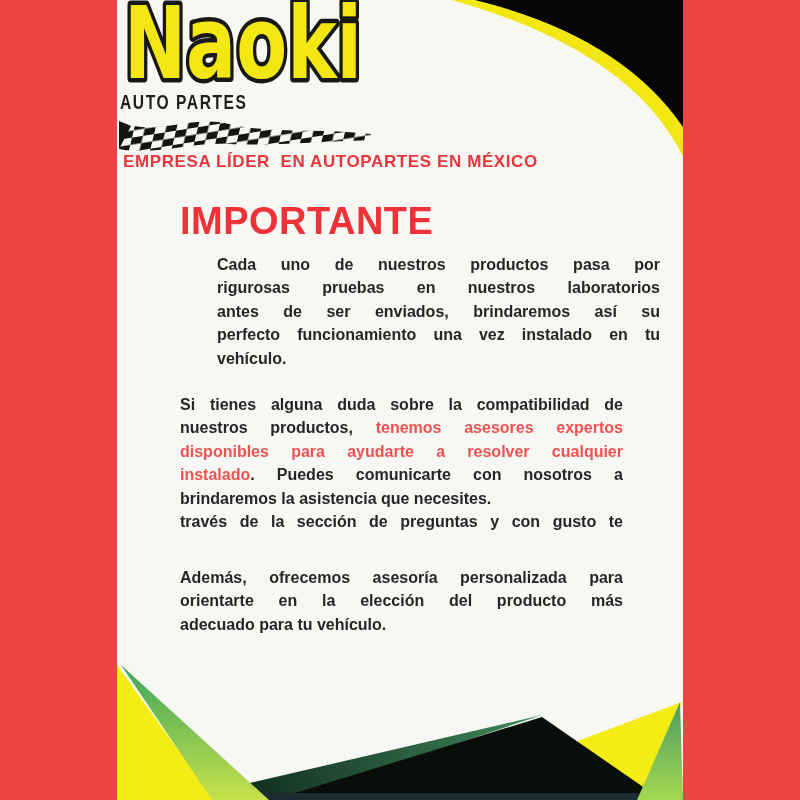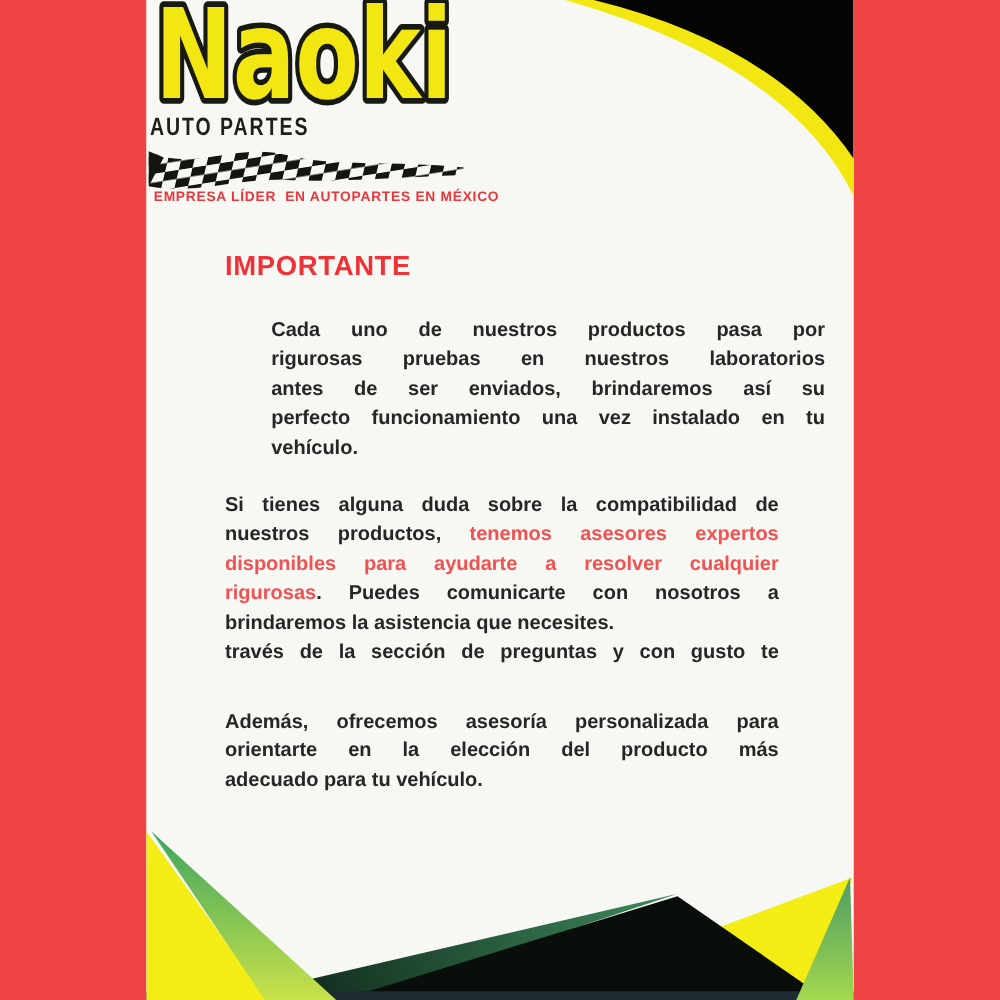--- a/index.html
+++ b/index.html
@@ -11,25 +11,25 @@
 
   
   .swoosh { position:absolute; top:0; right:0; width:566px; height:160px; }
 
   
   .logo-svg { position:absolute; left:0px; top:0px; width:256px; height:94px; }
   .brand-subtitle { position:absolute; left:3px; top:91px; font-size:20px; font-weight:bold;
                     color:#1e1e1c; letter-spacing:2px; transform:scaleX(0.78);
                     transform-origin:left top; white-space:nowrap; }
   .flag { position:absolute; left:0px; top:112px; width:258px; height:44px; }
-  .brand-tagline { position:absolute; left:6px; top:152px; font-size:11px; font-weight:bold;
+  .brand-tagline { position:absolute; left:6px; top:152px; font-size:17px; font-weight:bold;
                    color:var(--tagline-red,#e6383c); letter-spacing:0.6px; white-space:nowrap; }
 
   
-  .title { position:absolute; left:63px; top:202px; font-size:22px; line-height:1;
+  .title { position:absolute; left:63px; top:202px; font-size:38px; line-height:1;
            font-weight:bold; color:var(--red,#ee3338); letter-spacing:0.5px; }
   .para { position:absolute; left:63px; width:443px; font-size:16px; font-weight:bold;
           color:var(--ink,#262626); line-height:23.4px; }
   .para.p1 { top:253px;margin-left:37px; }
   .para.p2 { top:393px; }
   .para.p3 { top:566px; }
   .line { text-align:justify; text-align-last:justify; white-space:normal; }
   .line.last { text-align-last:left; }
   .hl { color:var(--hl,#f05252); }
 
@@ -77,21 +77,21 @@
         <div class="line"><span>Cada uno de nuestros productos pasa por</span></div>
         <div class="line"><span>rigurosas pruebas en nuestros laboratorios</span></div>
         <div class="line"><span>antes de ser enviados, brindaremos así su</span></div>
         <div class="line"><span>perfecto funcionamiento una vez instalado en tu</span></div>
         <div class="line last"><span>vehículo.</span></div>
       </div>
     <div class="para p2">
         <div class="line"><span>Si tienes alguna duda sobre la compatibilidad de</span></div>
         <div class="line"><span>nuestros productos, </span><span class="hl">tenemos asesores expertos</span></div>
         <div class="line"><span class="hl">disponibles para ayudarte a resolver cualquier</span></div>
-        <div class="line"><span class="hl">rigurosas</span><span>. Puedes comunicarte con nosotros a</span></div>
+        <div class="line"><span class="hl">instalado</span><span>. Puedes comunicarte con nosotros a</span></div>
         <div class="line last"><span>brindaremos la asistencia que necesites.</span></div>
         <div class="line"><span>través de la sección de preguntas y con gusto te</span></div>
       </div>
     <div class="para p3">
         <div class="line"><span>Además, ofrecemos asesoría personalizada para</span></div>
         <div class="line"><span>orientarte en la elección del producto más</span></div>
         <div class="line last"><span>adecuado para tu vehículo.</span></div>
       </div>
 
     <svg class="bottom-deco" viewBox="0 0 566 150" preserveAspectRatio="none">

